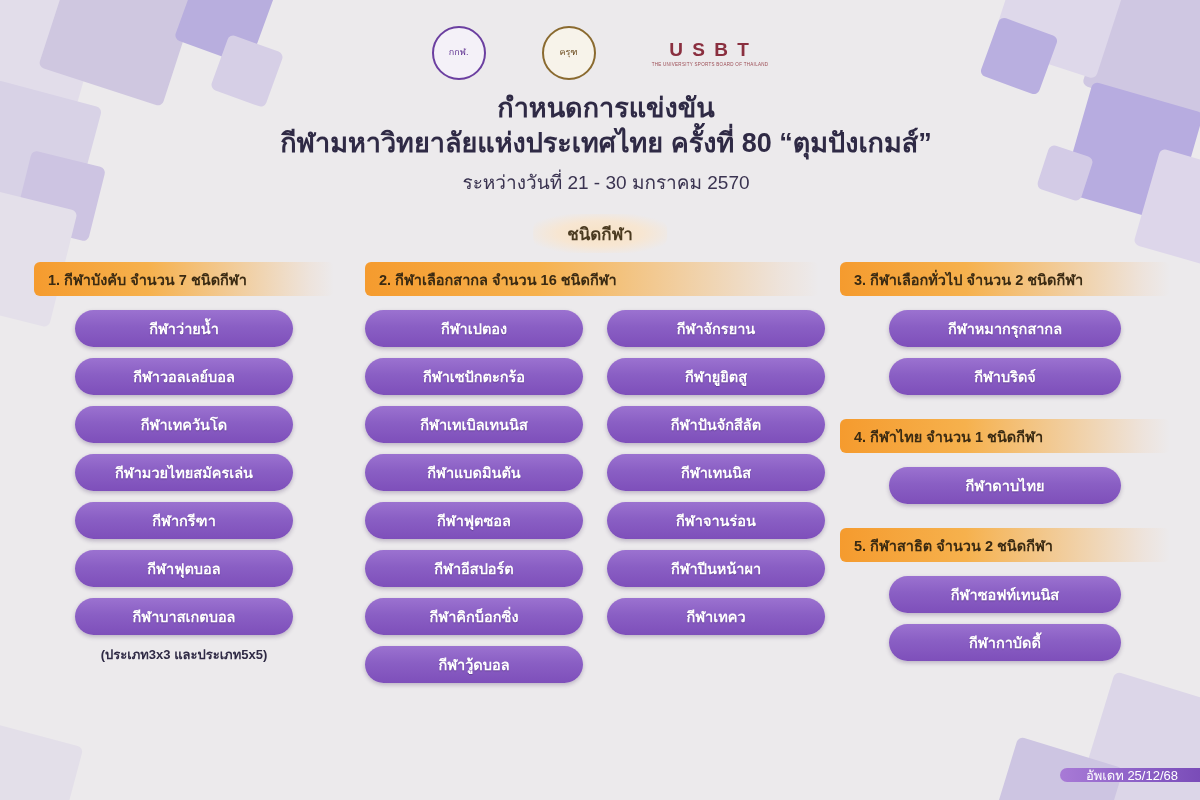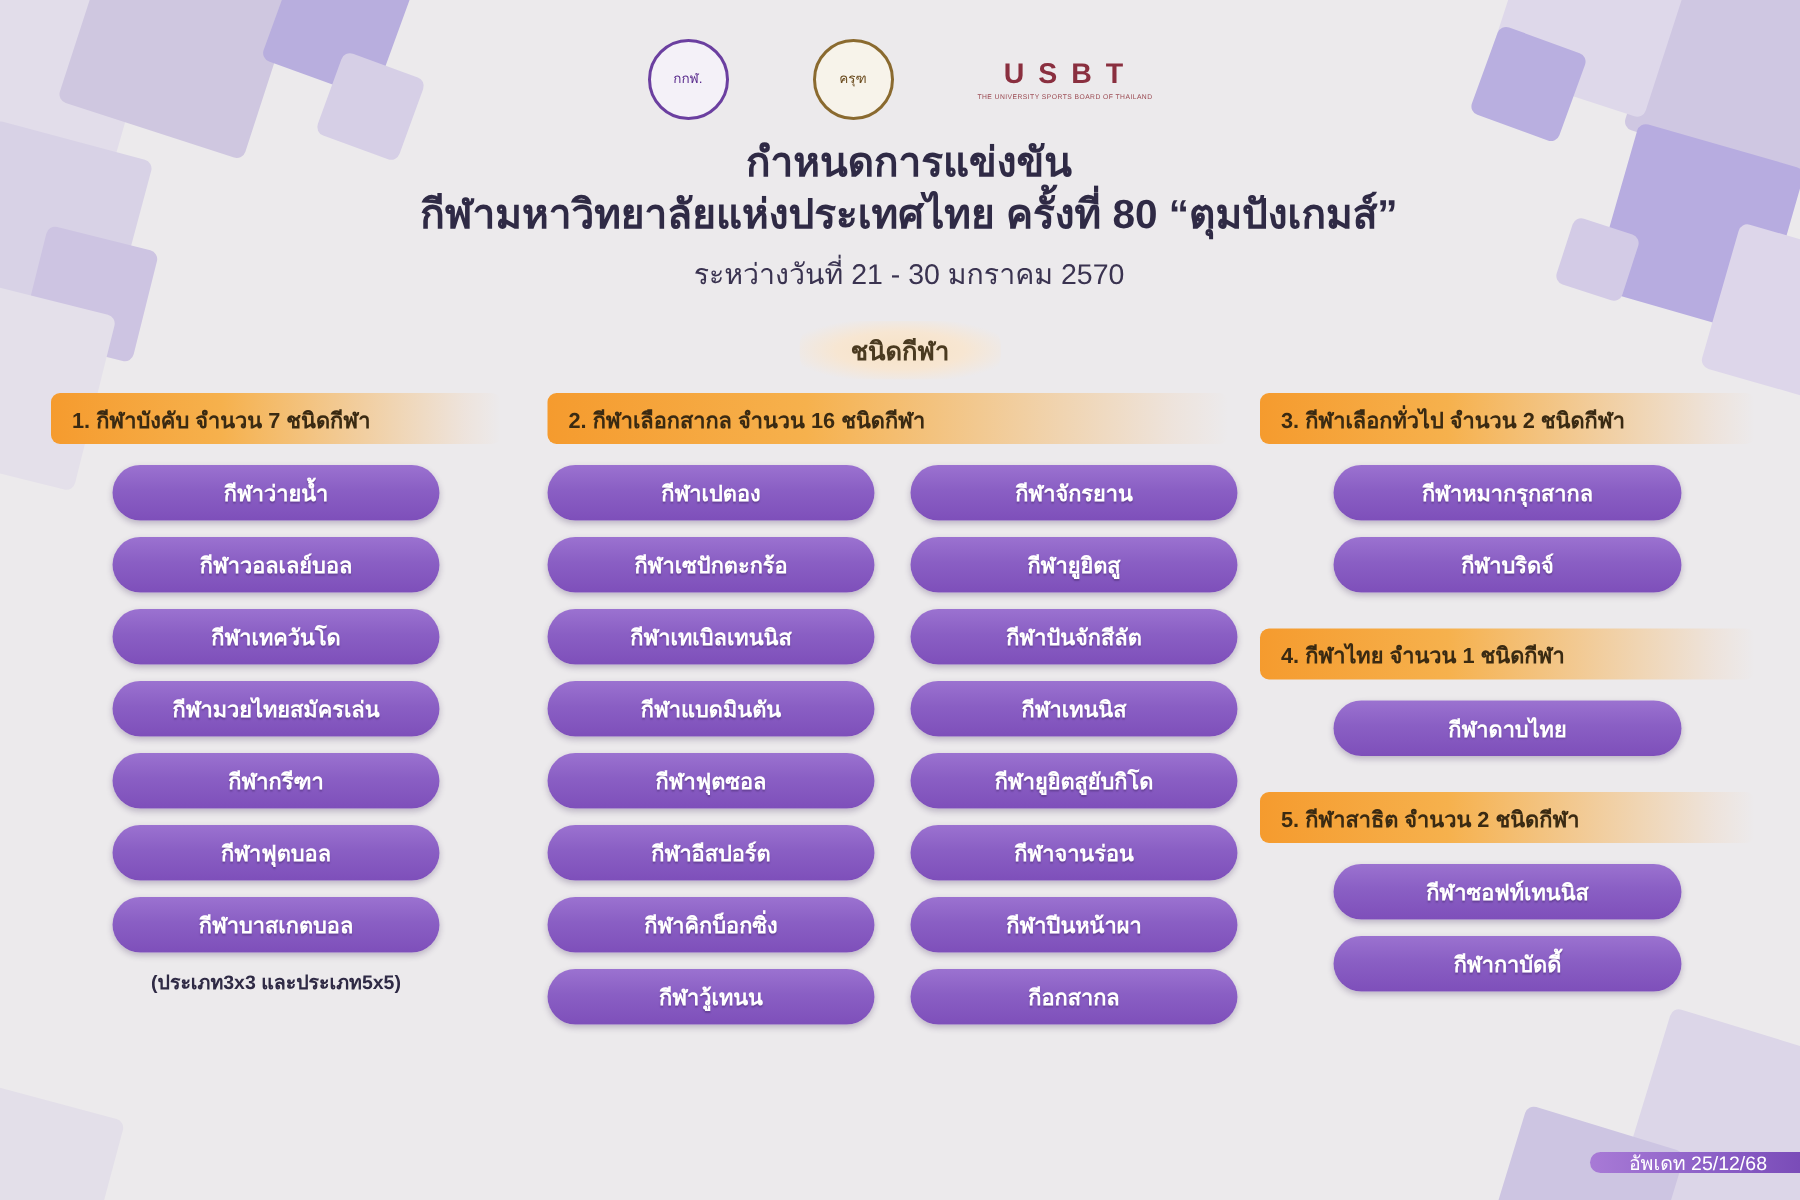--- a/index.html
+++ b/index.html
@@ -258,31 +258,30 @@
   <div class="cat-header h2">2. กีฬาเลือกสากล จำนวน 16 ชนิดกีฬา</div>
   <div class="two-col">
     <div class="pill-list">
       <div class="pill">กีฬาเปตอง</div>
       <div class="pill">กีฬาเซปักตะกร้อ</div>
       <div class="pill">กีฬาเทเบิลเทนนิส</div>
       <div class="pill">กีฬาแบดมินตัน</div>
       <div class="pill">กีฬาฟุตซอล</div>
       <div class="pill">กีฬาอีสปอร์ต</div>
       <div class="pill">กีฬาคิกบ็อกซิ่ง</div>
-      <div class="pill">กีฬาวู้เทนน</div>
+      <div class="pill">กีฬาวู้ดบอล</div>
     </div>
     <div class="pill-list">
       <div class="pill">กีฬาจักรยาน</div>
       <div class="pill">กีฬายูยิตสู</div>
       <div class="pill">กีฬาปันจักสีลัต</div>
       <div class="pill">กีฬาเทนนิส</div>
-      <div class="pill">กีฬายูยิตสูยับกิโด</div>
       <div class="pill">กีฬาจานร่อน</div>
       <div class="pill">กีฬาปีนหน้าผา</div>
-      <div class="pill">กีอกสากล</div>
+      <div class="pill">กีฬาเทคว</div>
     </div>
   </div>
 </div>
 
 <div class="col col3">
   <div class="cat-header">3. กีฬาเลือกทั่วไป จำนวน 2 ชนิดกีฬา</div>
   <div class="pill-list">
     <div class="pill wide">กีฬาหมากรุกสากล</div>
     <div class="pill wide">กีฬาบริดจ์</div>
   </div>

